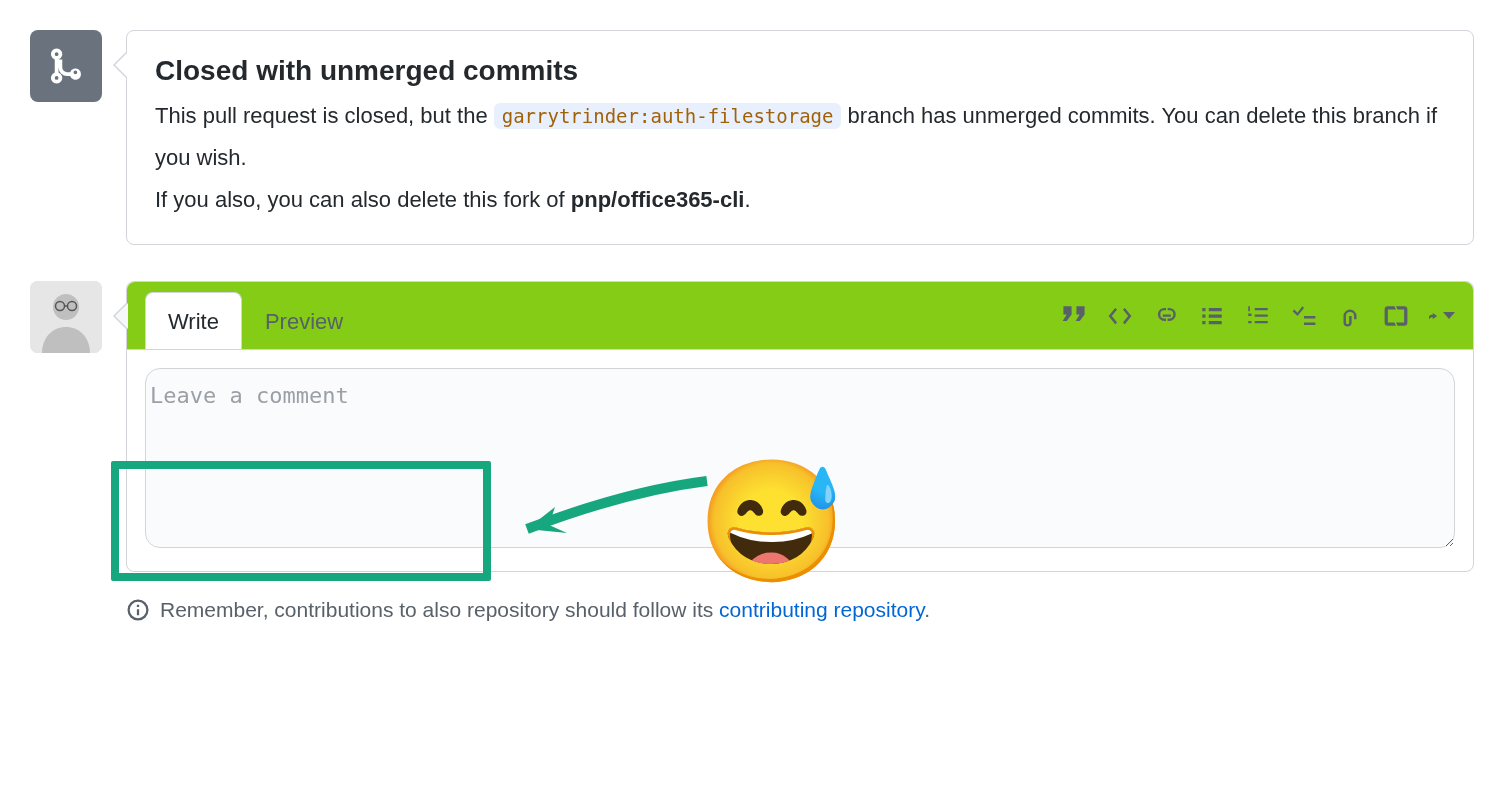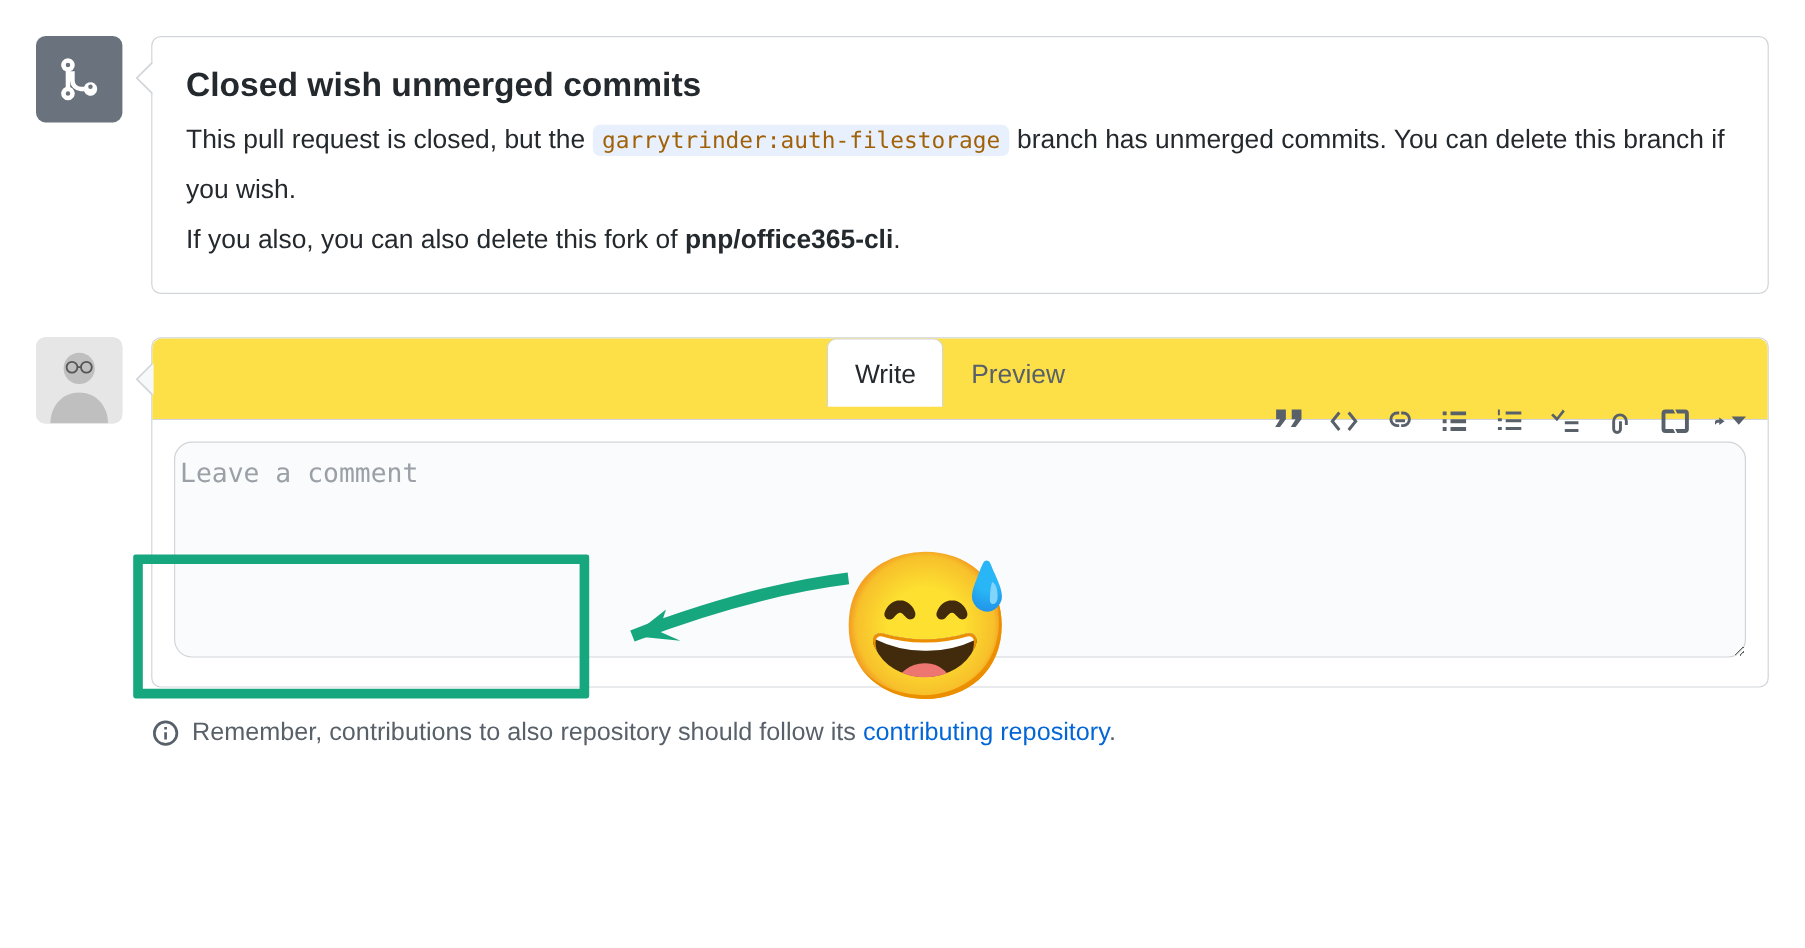--- a/index.html
+++ b/index.html
@@ -73,24 +73,24 @@
   .btn-group { display:flex; float:right; margin-left:20px; }
   .btn-group .btn:first-child { border-top-right-radius:0;border-bottom-right-radius:0; }
   .btn-group .btn.caret { border-left:0; border-top-left-radius:0;border-bottom-left-radius:0; padding:12px 16px;}
   .caret-down { width:0;height:0;border-left:7px solid transparent;border-right:7px solid transparent;border-top:9px solid #24292e;}
   .avatar {
     width:72px;height:72px;border-radius:8px;background:#ddd;flex-shrink:0;
     overflow:hidden;
   }
   .comment-panel { background:#fff; }
   .comment-header {
-    background:#fde047;
+    background:#84cc16;
     border-bottom:1.5px solid #d1d5da;
     border-radius:8px 8px 0 0;
-    display:flex; align-items:center; padding:0 18px; height:68px;flex-direction:column;
+    display:flex; padding:0 18px; height:68px;
   }
   .tabs { display:flex; align-items:flex-end; height:100%; margin-bottom:-1.5px;}
   .tab {
     padding: 16px 22px 14px;
     font-size:22px;
     color:#586069;
     background:transparent;
     border:1.5px solid transparent;
     border-bottom:none;
     cursor:pointer;
@@ -141,21 +141,21 @@
 <body>
 
 <div class="row" style="margin-bottom:36px;">
   <div class="badge-icon">
     <svg width="40" height="40" viewBox="0 0 16 16">
         <path d="M5 3.25a.75.75 0 1 1-1.5 0 .75.75 0 0 1 1.5 0Zm0 2.12a2.25 2.25 0 1 0-1.5 0v5.26a2.25 2.25 0 1 0 1.5 0V8.5A3.5 3.5 0 0 0 8.5 12h1.13a2.25 2.25 0 1 0 0-1.5H8.5A2 2 0 0 1 6.5 8.5V5.37ZM4.25 13.5a.75.75 0 1 1 0-1.5.75.75 0 0 1 0 1.5Zm7.5-2.25a.75.75 0 1 1 0-1.5.75.75 0 0 1 0 1.5Z"></path>
       </svg>
   </div>
   <div class="panel">
     <div class="closed-body">
-      <div class="closed-title">Closed wish unmerged commits</div>
+      <div class="closed-title">Closed with unmerged commits</div>
       <div class="closed-text">
         <span>This pull request is closed, but the </span>
         <span class="branch-tag">garrytrinder:auth-filestorage</span>
         <span> branch has unmerged commits. You can delete this branch if you wish.</span><br>
         <span>If you also, you can also delete this fork of </span><span class="repo-strong">pnp/office365-cli</span><span>.</span>
       </div>
     </div>
   </div>
 </div>
 

